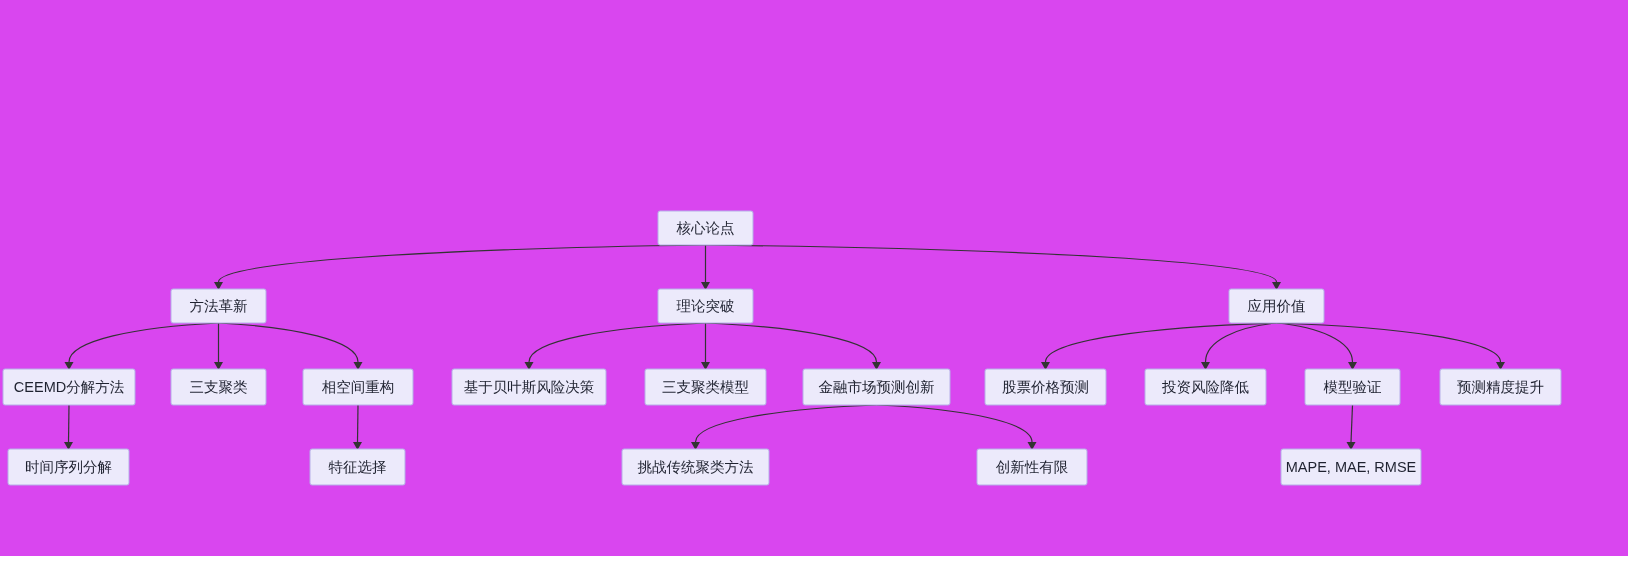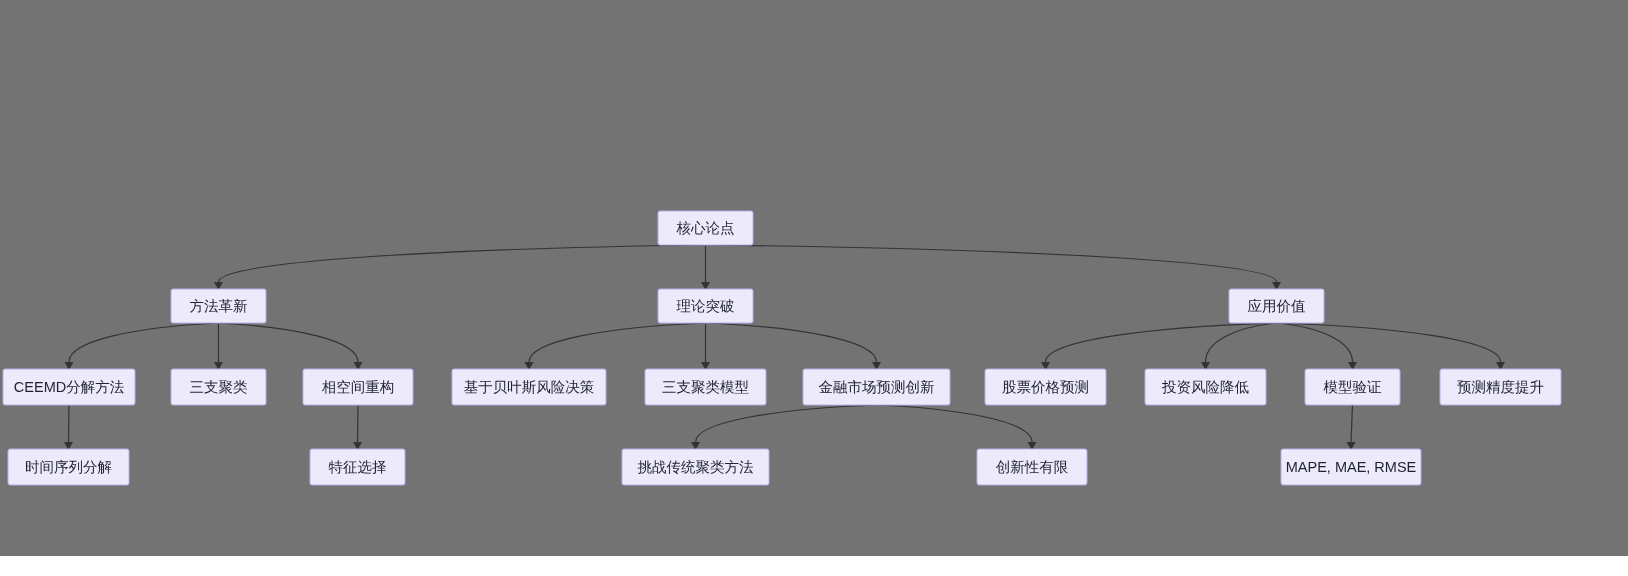--- a/index.html
+++ b/index.html
@@ -10,21 +10,21 @@
   body {
     width: 1628px;
     height: 576px;
     font-family: "Liberation Sans", "DejaVu Sans", sans-serif;
     overflow: hidden;
   }
   #diagram-root {
     position: relative;
     width: 1628px;
     height: 556px;
-    background: #737373;
+    background: #d946ef;
   }
   svg.flow {
     position: absolute;
     top: 0;
     left: 0;
     width: 1628px;
     height: 576px;
     display: block;
   }
   .node-rect {

